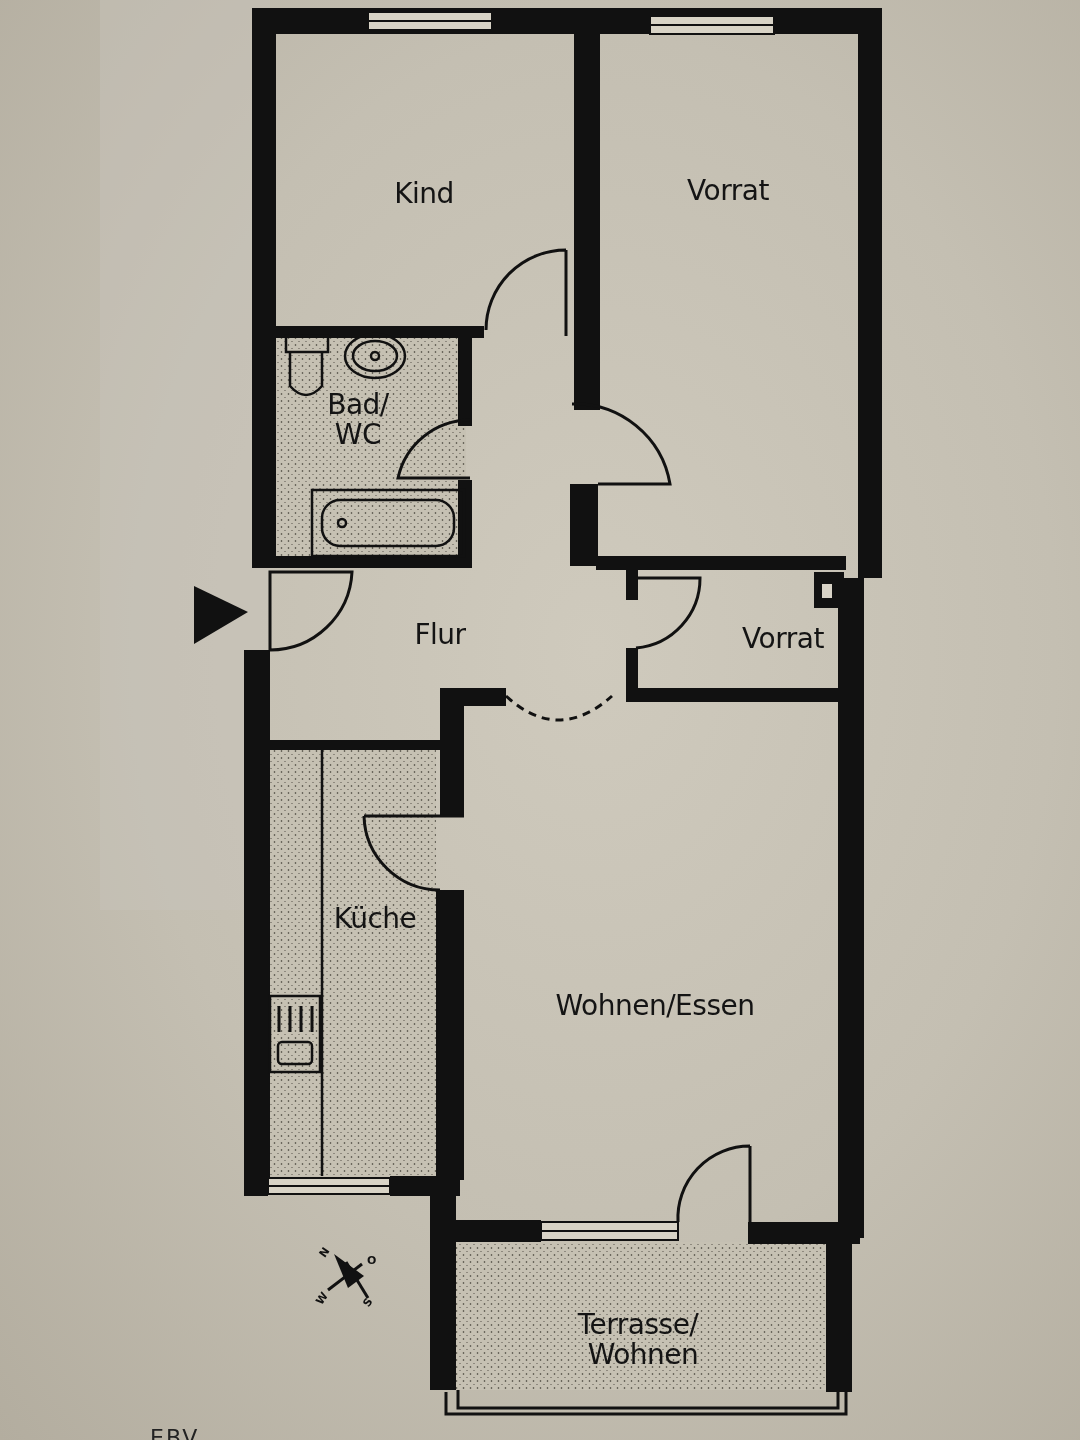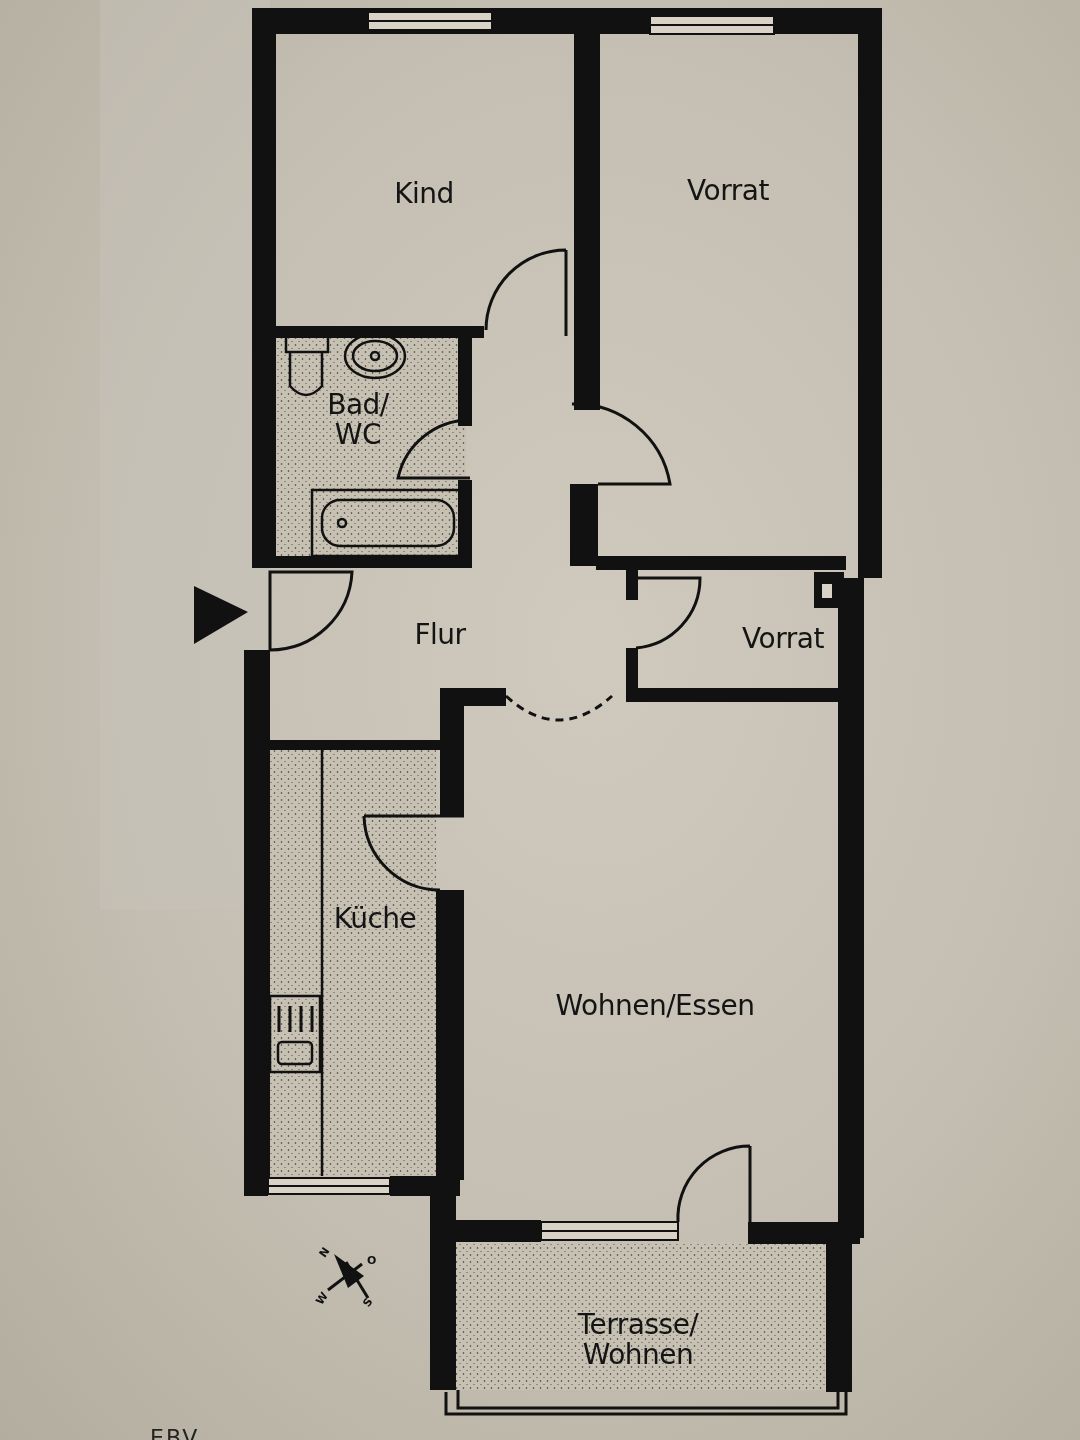--- a/index.html
+++ b/index.html
@@ -152,21 +152,21 @@
 <div class="label" style="left:424px; top:179px;">Kind</div>
 <div class="label" style="left:728px; top:176px;">Vorrat</div>
 <div class="label" style="left:358px; top:390px;">
   <div>Bad/</div>
   <div>WC</div>
 </div>
 <div class="label" style="left:440px; top:620px;">Flur</div>
 <div class="label" style="left:755px; top:624px;margin-left:28px;">Vorrat</div>
 <div class="label" style="left:375px; top:904px;">Küche</div>
 <div class="label" style="left:655px; top:991px;">Wohnen/Essen</div>
-<div class="label" style="left:638px; top:1310px;">
+<div class="label" style="left:638px; top:1310px;text-align:right;">
   <div>Terrasse/</div>
   <div>Wohnen</div>
 </div>
 
 <span class="compass-letter" style="left:320px; top:1246px; transform:rotate(-55deg);">N</span>
 <span class="compass-letter" style="left:367px; top:1254px;">O</span>
 <span class="compass-letter" style="left:364px; top:1296px; transform:rotate(-55deg);">S</span>
 <span class="compass-letter" style="left:316px; top:1292px; transform:rotate(-55deg);">W</span>
 
 <div class="footer-text">EBV</div>

